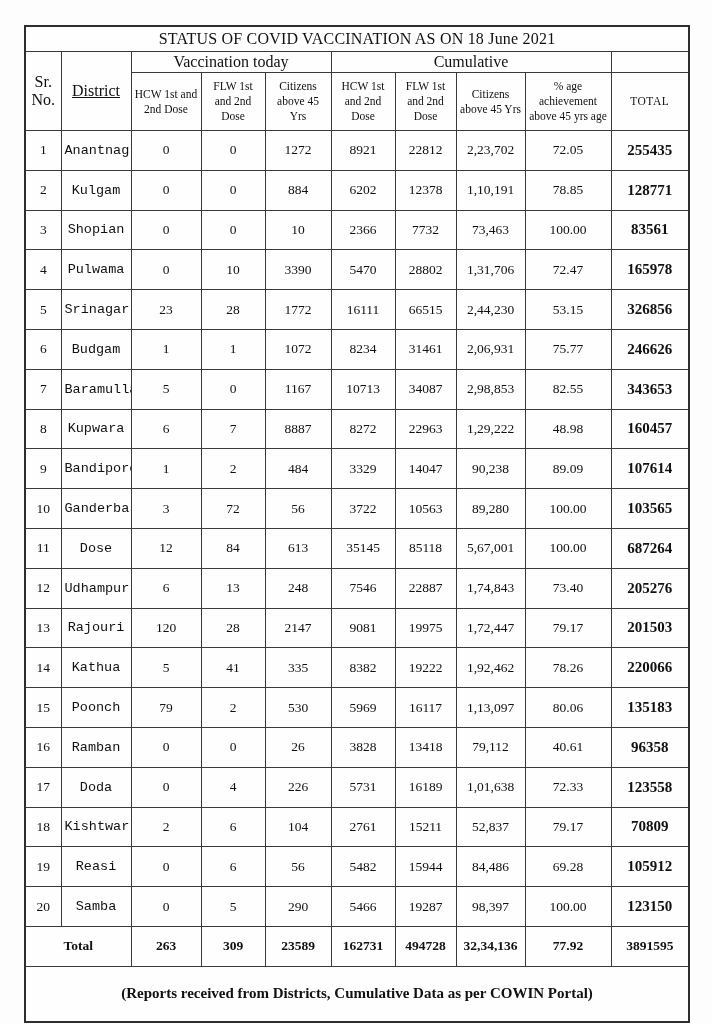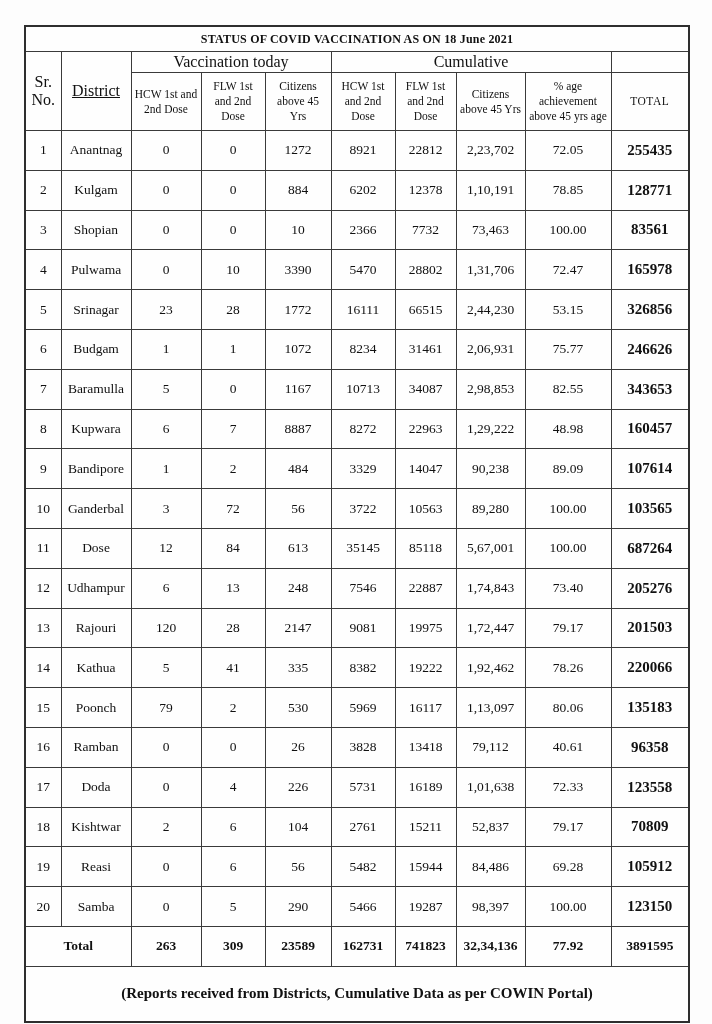--- a/index.html
+++ b/index.html
@@ -29,22 +29,22 @@
   table.vax th, table.vax td {
     border: 1px solid #3a3a3a;
     padding: 1px 3px;
     text-align: center;
     vertical-align: middle;
     overflow: hidden;
     background: #fefefe;
   }
   tr.title-row th {
     height: 22px;
-    font-size: 12px;
-    font-weight: bold;
+    font-size: 16px;
+    font-weight: normal;
     letter-spacing: 0.2px;
     border-bottom: 1px solid #3a3a3a;
   }
   tr.head-top th {
     height: 18px;
     font-size: 16px;
     font-weight: normal;
   }
   tr.head-sub th {
     height: 55px;
@@ -70,20 +70,21 @@
     font-weight: bold;
     letter-spacing: 0.5px;
   }
   tbody td {
     height: 36.8px;
     font-size: 13.5px;
   }
   td.district {
     text-align: left;
     padding-left: 7px;
+    font-family: Liberation Mono, monospace;
   }
   td.grand-total {
     font-weight: bold;
     font-size: 15px;
   }
   tr.total-row td {
     height: 37px;
     font-weight: bold;
     font-size: 13.5px;
   }
@@ -379,21 +380,21 @@
           <td class="grand-total">123150</td>
         </tr>
       </tbody>
     <tfoot>
       <tr class="total-row">
         <td colspan="2" class="total-label">Total</td>
         <td>263</td>
         <td>309</td>
         <td>23589</td>
         <td>162731</td>
-        <td>741823</td>
+        <td>494728</td>
         <td>32,34,136</td>
         <td>77.92</td>
         <td>3891595</td>
       </tr>
       <tr class="footer-row">
         <td colspan="10">(Reports received from Districts, Cumulative Data as per COWIN Portal)</td>
       </tr>
     </tfoot>
   </table>
 </div>

